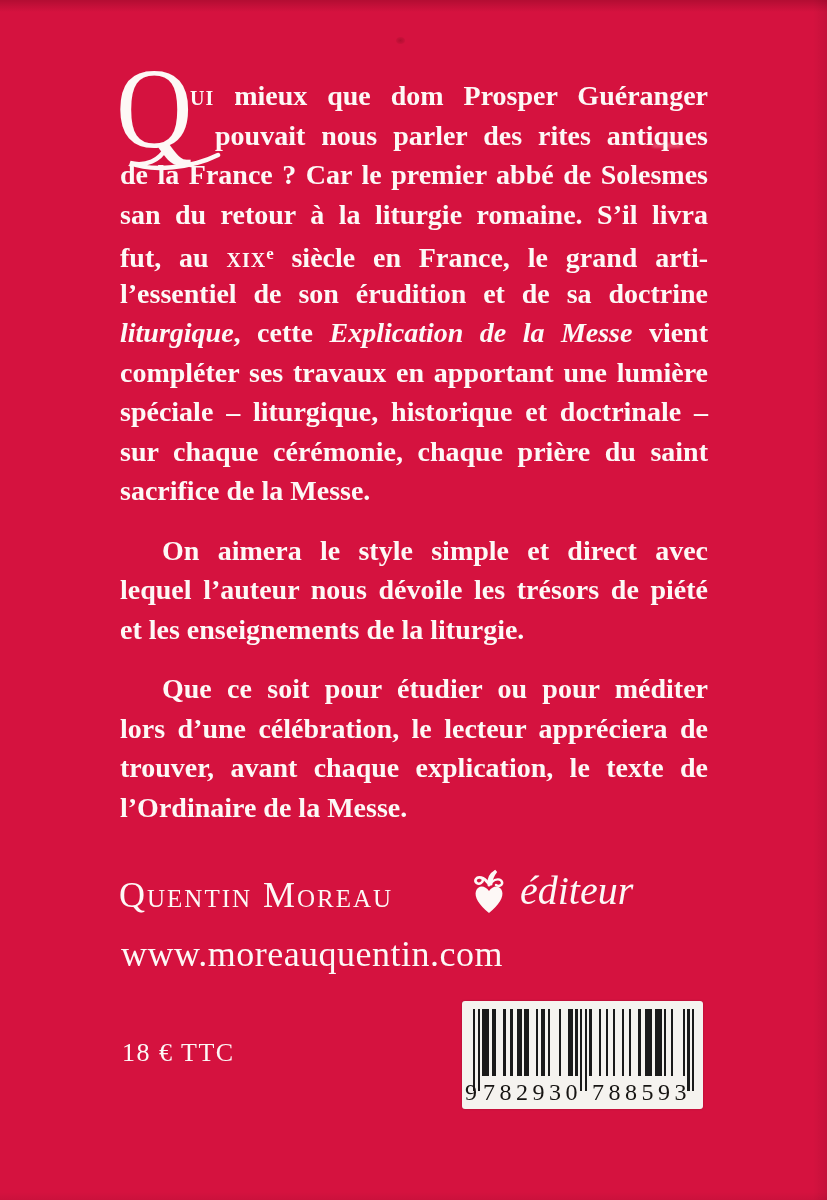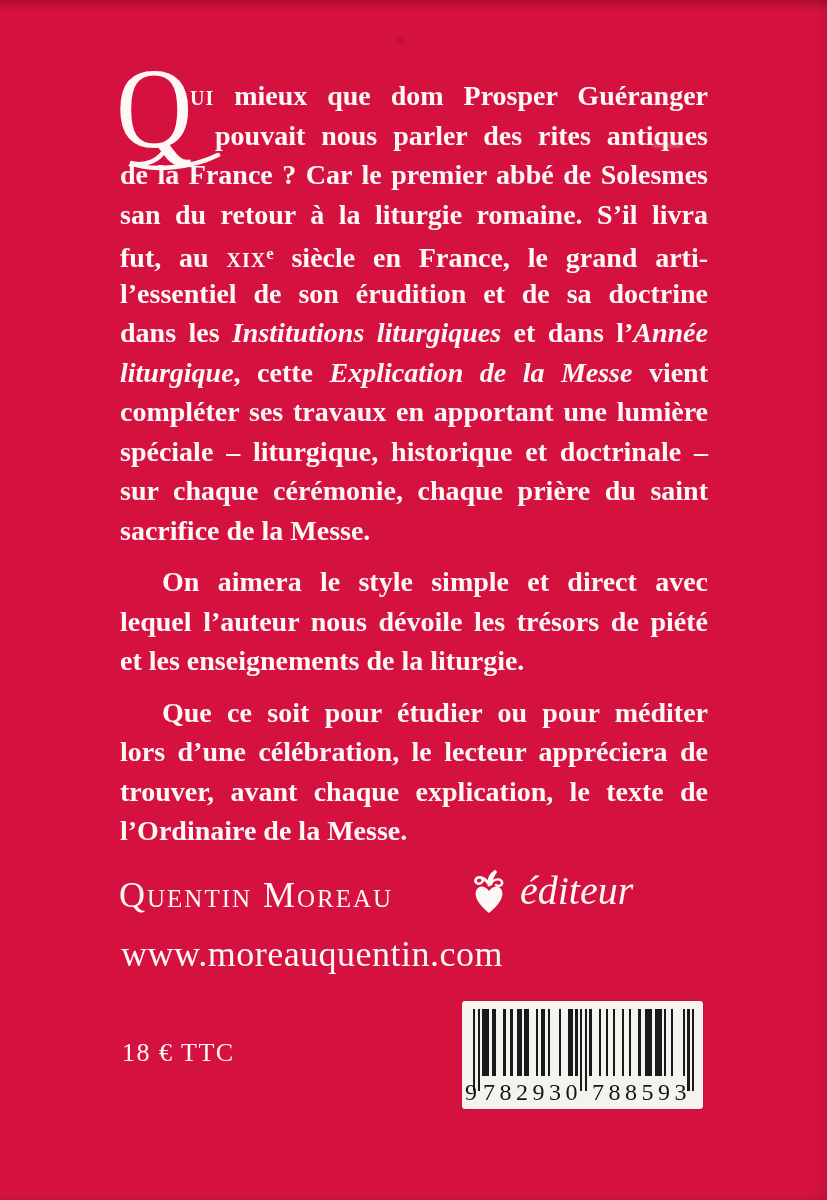--- a/index.html
+++ b/index.html
@@ -16,21 +16,21 @@
     background:linear-gradient(to right,rgba(0,0,0,0),rgba(0,0,0,.08));}
   .shade-bottom{position:absolute;left:0;right:0;bottom:0;height:8px;
     background:linear-gradient(rgba(0,0,0,0),rgba(0,0,0,.05));}
   .dot-artifact{position:absolute;left:396px;top:37px;width:9px;height:7px;border-radius:50%;
     background:radial-gradient(rgba(150,12,38,.55),rgba(150,12,38,0));}
   .smudge-artifact{position:absolute;left:652px;top:143px;width:30px;height:5px;border-radius:3px;
     background:rgba(255,175,190,.30);filter:blur(1px);}
 
   
   .blurb{position:absolute;left:120px;top:76px;width:588px;font-size:28px;font-weight:bold;}
-  .para.spaced{margin-top:12px;}
+  .para.spaced{margin-top:20px;}
   .line{height:39.5px;line-height:39.5px;text-align:justify;text-align-last:justify;overflow:visible;}
   .line.last{text-align:left;text-align-last:left;}
   .line.dc1{padding-left:70px;}
   .line.dc2{padding-left:95px;}
   .line.indent{padding-left:42px;}
   .it{font-style:italic;}
   .sc{font-variant:small-caps;letter-spacing:1px;}
   .sup{font-size:0.60em;vertical-align:0.5em;}
 
   
@@ -75,21 +75,20 @@
   </svg>
 
   <div class="blurb" id="blurb">
       <div class="para">
         <div class="line dc1" style=""><span class="sc">ui</span><span> mieux que dom Prosper Guéranger</span></div>
         <div class="line dc2" style=""><span>pouvait nous parler des rites antiques</span></div>
         <div class="line" style=""><span>de la France ? Car le premier abbé de Solesmes</span></div>
         <div class="line" style=""><span>san du retour à la liturgie romaine. S’il livra</span></div>
         <div class="line" style=""><span>fut, au </span><span class="sc">xix</span><span class="sup">e</span><span> siècle en France, le grand arti-</span></div>
         <div class="line" style=""><span>l’essentiel de son érudition et de sa doctrine</span></div>
-        <div class="line" style=""><span>dans les </span><span class="it">Institutions liturgiques</span><span> et dans l’</span><span class="it">Année</span></div>
         <div class="line" style=""><span class="it">liturgique</span><span>, cette </span><span class="it">Explication de la Messe</span><span> vient</span></div>
         <div class="line" style=""><span>compléter ses travaux en apportant une lumière</span></div>
         <div class="line" style=""><span>spéciale – liturgique, historique et doctrinale –</span></div>
         <div class="line" style=""><span>sur chaque cérémonie, chaque prière du saint</span></div>
         <div class="line last" style=""><span>sacrifice de la Messe.</span></div>
       </div>
       <div class="para spaced">
         <div class="line indent" style=""><span>On aimera le style simple et direct avec</span></div>
         <div class="line" style=""><span>lequel l’auteur nous dévoile les trésors de piété</span></div>
         <div class="line last" style=""><span>et les enseignements de la liturgie.</span></div>

